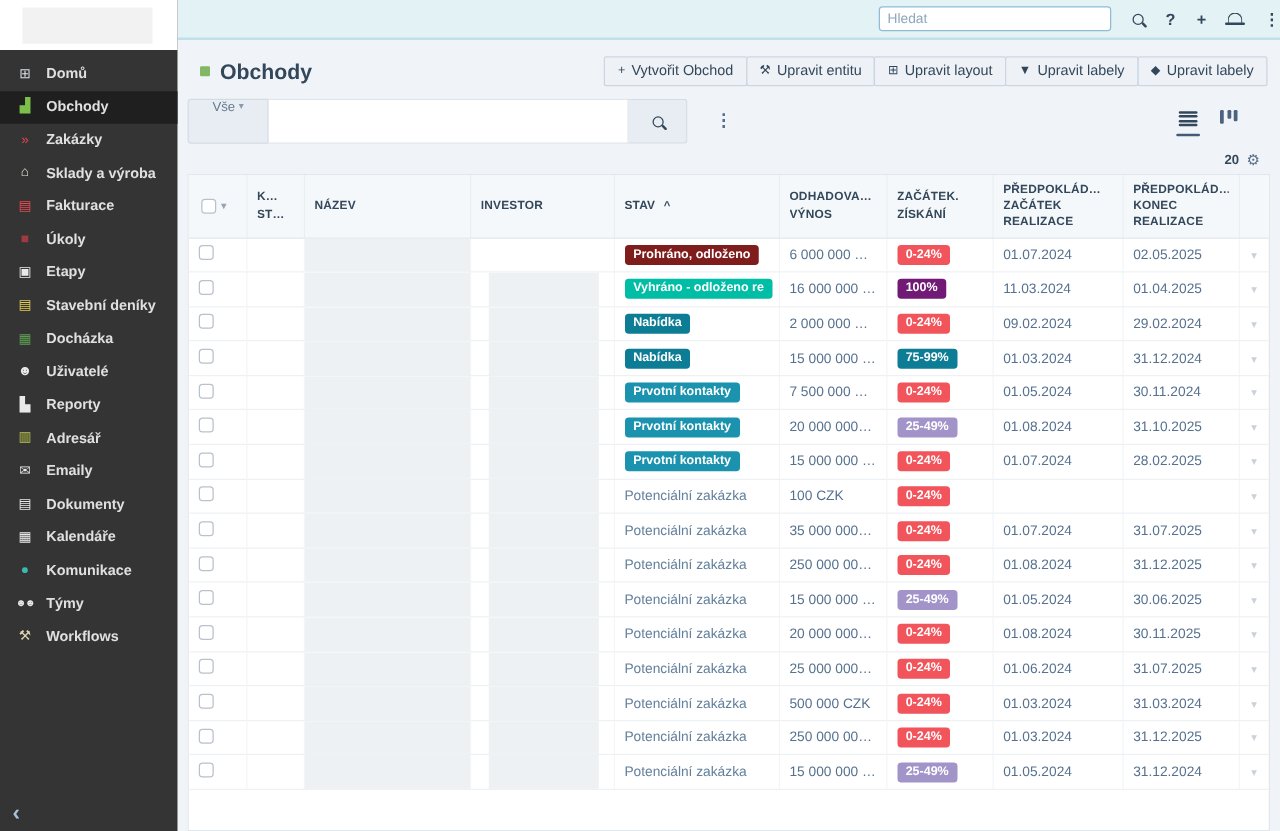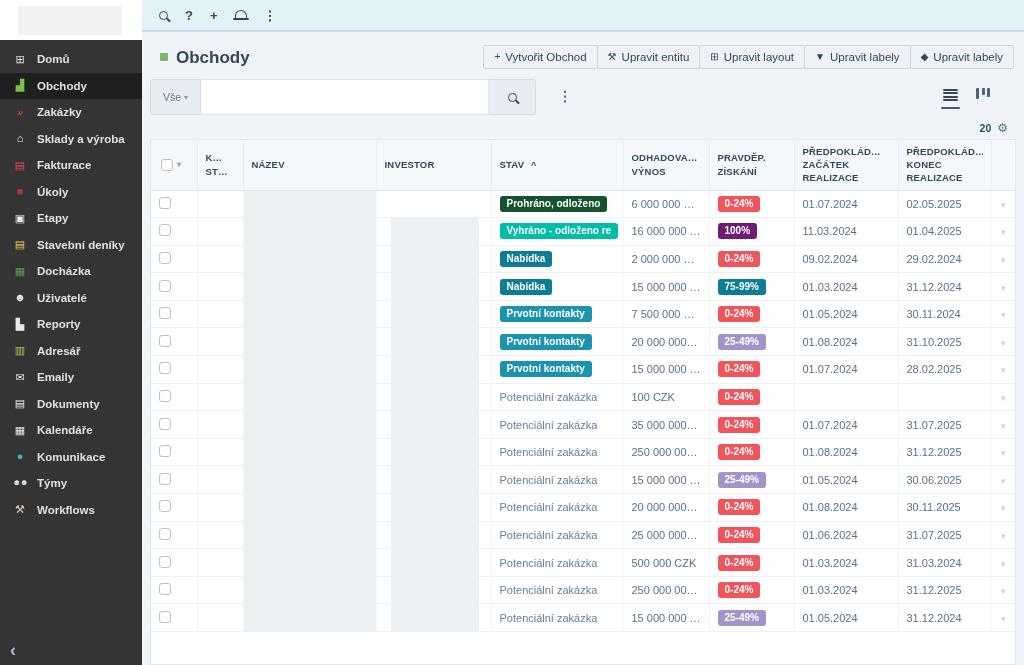--- a/index.html
+++ b/index.html
@@ -37,21 +37,21 @@
   .title-wrap{display:flex;align-items:center;}
   .sq{width:8px;height:8px;background:#82b765;border-radius:1px;margin-right:8px;flex:none;}
   .page-title{font-size:17px;font-weight:700;color:#33475b;margin:0;line-height:1;}
   .actions{margin-left:auto;display:flex;}
   .hbtn{display:inline-flex;align-items:center;gap:5px;background:#eef2f6;border:1px solid #cbd6e2;color:#33475b;font-size:11.5px;font-weight:400;padding:5px 10px;cursor:pointer;margin-left:-1px;font-family:inherit;border-radius:2px;white-space:nowrap;}
   .hbtn-ic{font-size:10px;line-height:1;}
 
   
   .filterrow{display:flex;align-items:flex-start;margin:0 8px 0 8px;}
   .fgroup{display:flex;height:36px;}
-  .scope-btn{width:51px;background:#e8edf3;border:1px solid #d3dbe3;border-radius:3px 0 0 3px;color:#64798f;font-size:10.5px;display:flex;align-items:center;justify-content:center;gap:3px;cursor:pointer;box-sizing:border-box;}
+  .scope-btn{width:65px;background:#e8edf3;border:1px solid #d3dbe3;border-radius:3px 0 0 3px;color:#64798f;font-size:10.5px;display:flex;justify-content:center;gap:3px;cursor:pointer;box-sizing:border-box;}
   .scope-caret{font-size:8px;color:#8b9cb0;}
   .fsearch{width:288px;border:1px solid #dfe5ec;border-left:none;background:#fff;outline:none;font-size:11px;color:#33475b;padding:0 8px;box-sizing:border-box;font-family:inherit;}
   .fbtn{width:47px;background:#e8edf3;border:1px solid #d3dbe3;border-left:none;border-radius:0 3px 3px 0;display:flex;align-items:center;justify-content:center;cursor:pointer;box-sizing:border-box;}
   .kebab{margin-left:22px;margin-top:9px;color:#516f90;font-size:14px;font-weight:700;cursor:pointer;line-height:1.2;}
   .views{margin-left:auto;padding-right:26px;display:flex;gap:16px;align-items:flex-start;padding-top:8px;}
   .vicon{cursor:pointer;display:flex;flex-direction:column;align-items:center;}
   .list-ic i{display:block;width:15px;height:2px;background:#33475b;margin:1.5px 0;border-radius:1px;}
   .list-under{width:19px;height:2px;background:#425b76;margin-top:4px;border-radius:1px;}
   .kanban-ic{display:flex;gap:2.5px;align-items:flex-start;padding-top:1px;}
   .kanban-ic i{display:block;width:3px;background:#4c637e;border-radius:1px;}
@@ -168,20 +168,21 @@
           <span class="nav-icon" style="color: rgb(221, 213, 182);">⚒</span>
           <span class="nav-label">Workflows</span>
         </div>
       </nav>
     <div class="collapse">‹</div>
   </aside>
 
   <div class="main">
 
     <div class="topbar">
+      <input class="tb-search" placeholder="Hledat" style="">
       <span class="tb-ic">
           <span class="mag"></span>
         </span>
       <span class="tb-ic">?</span>
       <span class="tb-ic">+</span>
       <span class="tb-ic">
           <span class="bell"></span>
         </span>
       <span class="tb-ic">⋮</span>
     </div>
@@ -285,21 +286,21 @@
                 <div class="hline">INVESTOR</div>
               </th>
               <th class="th-stav">
                 <div class="hline">STAV<span class="sort"> ^</span></div>
               </th>
               <th class="th-vynos">
                 <div class="hline">ODHADOVA…</div>
                 <div class="hline">VÝNOS</div>
               </th>
               <th class="th-pravdep">
-                <div class="hline">PRAVDĚP.</div>
+                <div class="hline">ZAČÁTEK.</div>
                 <div class="hline">ZÍSKÁNÍ</div>
               </th>
               <th class="th-zacatek">
                 <div class="hline">PŘEDPOKLÁD…</div>
                 <div class="hline">ZAČÁTEK</div>
                 <div class="hline">REALIZACE</div>
               </th>
               <th class="th-konec">
                 <div class="hline">PŘEDPOKLÁD…</div>
                 <div class="hline">KONEC</div>
@@ -307,21 +308,21 @@
               </th>
               <th class="th-actions"></th>
             </tr>
           </thead>
           <tbody>
             <tr>
               <td class="c-select"><span class="cb"></span></td>
               <td class="c-kst"></td>
               <td class="redact"></td>
               <td></td>
-              <td class="c-stav"><span class="badge" style="background: #14532d;">Prohráno, odloženo</span></td>
+              <td class="c-stav"><span class="badge" style="background: #7f1d1d;">Prohráno, odloženo</span></td>
               <td class="c-vynos">6 000 000 …</td>
               <td class="c-prob"><span class="badge" style="background: rgb(242, 84, 91);">0-24%</span></td>
               <td class="c-zacatek">01.07.2024</td>
               <td class="c-konec">02.05.2025</td>
               <td class="c-actions"><span class="rowcaret">▾</span></td>
             </tr>
             <tr>
               <td class="c-select"><span class="cb"></span></td>
               <td class="c-kst"></td>
               <td class="redact"></td>

